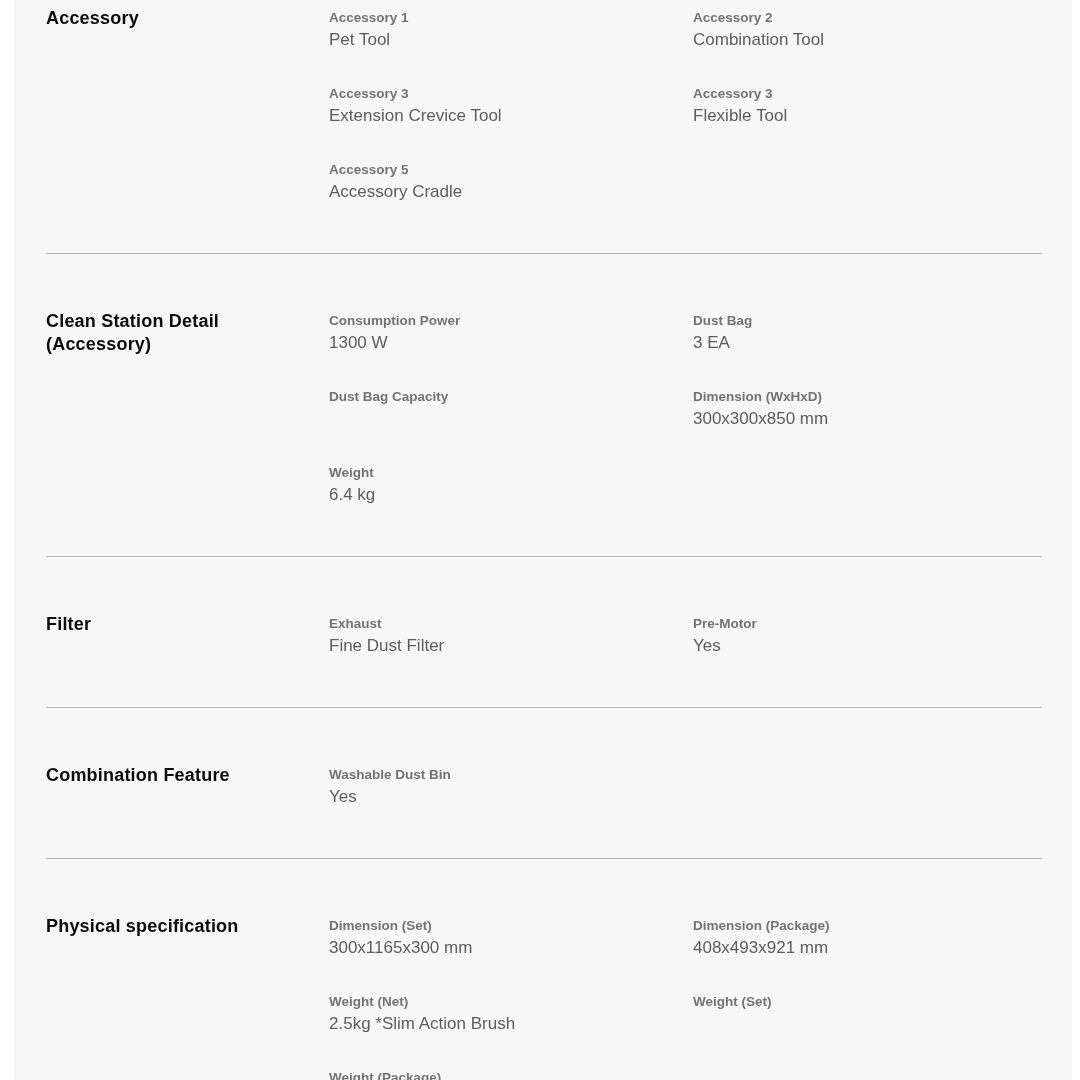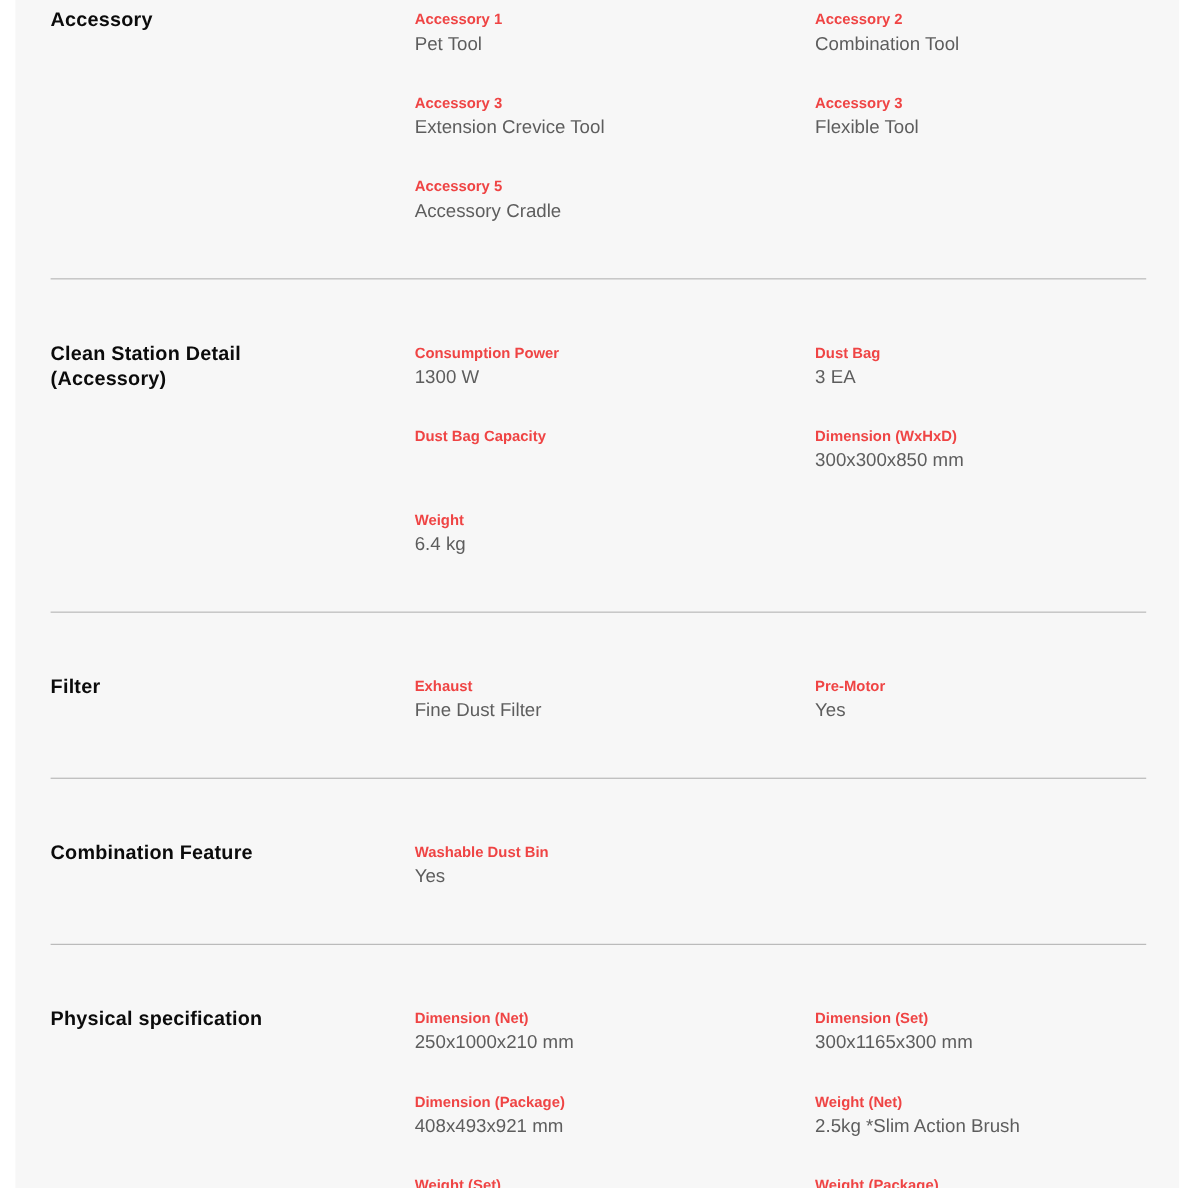--- a/index.html
+++ b/index.html
@@ -17,21 +17,20 @@
     width: 1058px;
     min-height: 1080px;
     background: #f7f7f7;
     padding-left: 32px;
     padding-right: 30px;
   }
   .spec-section {
     display: flex;
     align-items: flex-start;
     padding: 58px 0 16px 0;
-    gap: 48px;
   }
   .spec-section.first {
     padding-top: 9px;
   }
   .section-title {
     width: 283px;
     flex: 0 0 283px;
     box-sizing: border-box;
   }
   .section-title h2 {
@@ -49,21 +48,21 @@
     grid-auto-flow: row;
     flex: 1 1 auto;
   }
   .spec-item {
     margin-bottom: 37px;
   }
   .spec-label {
     font-size: 13.5px;
     line-height: 17px;
     font-weight: 700;
-    color: #ef4444;
+    color: #737373;
     margin-bottom: 5px;
   }
   .spec-value {
     font-size: 17px;
     line-height: 17px;
     font-weight: 400;
     color: #5d5d5d;
   }
   .divider {
     height: 1px;
@@ -165,24 +164,20 @@
     <div class="spec-value">Yes</div>
   </div>
 </div>
   </section>
 <div class="divider"></div>
   <section class="spec-section">
     <div class="section-title">
       <h2>Physical specification</h2>
     </div>
     <div class="items-grid">
-  <div class="spec-item">
-    <div class="spec-label">Dimension (Net)</div>
-    <div class="spec-value">250x1000x210 mm</div>
-  </div>
 
   <div class="spec-item">
     <div class="spec-label">Dimension (Set)</div>
     <div class="spec-value">300x1165x300 mm</div>
   </div>
 
   <div class="spec-item">
     <div class="spec-label">Dimension (Package)</div>
     <div class="spec-value">408x493x921 mm</div>
   </div>

